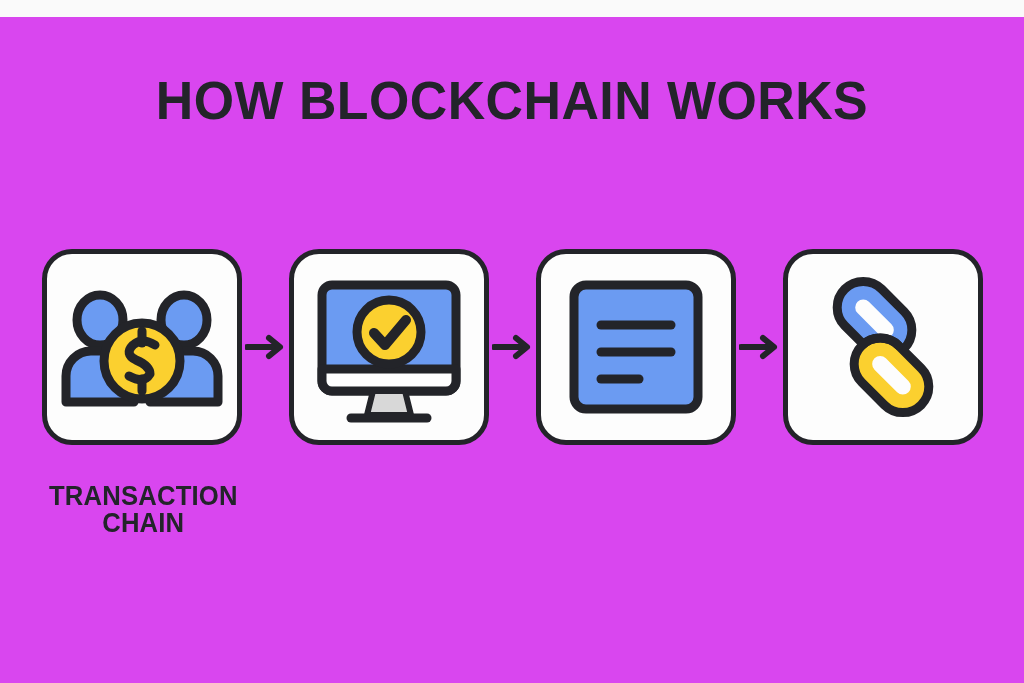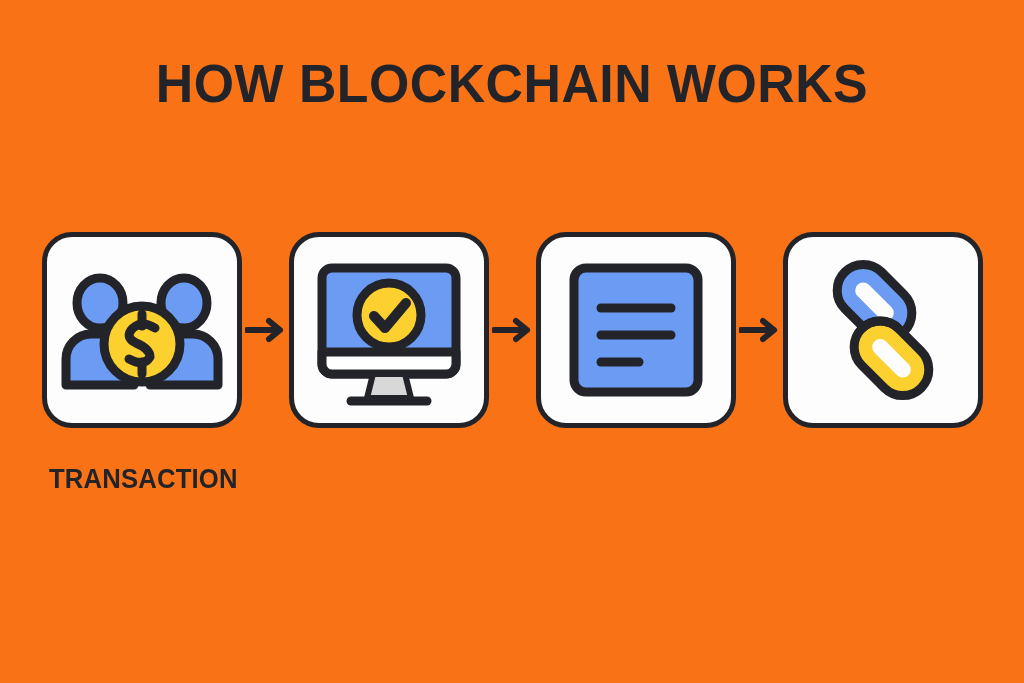--- a/index.html
+++ b/index.html
@@ -12,21 +12,22 @@
     height: 683px;
     background: #fafafa;
     font-family: "Liberation Sans", sans-serif;
     overflow: hidden;
     position: relative;
   }
 
   .page {
     position: absolute;
     inset: 0;
-    background: #f97316;
+    background: #d946ef;
+    margin-top: 17px;
   }
 
   
   .title {
     position: absolute;
     left: 0;
     top: 56px;
     width: 1024px;
     text-align: center;
     font-family: "Liberation Sans", sans-serif;
@@ -224,15 +225,18 @@
 
   </div>
 
   <div class="labels">
     <div class="label-slot">
       <span class="label">TRANSACTION</span>
     </div>
     <div class="label-gap"></div>
     <div class="label-gap"></div>
     <div class="label-gap"></div>
+    <div class="label-slot">
+      <span class="label">CHAIN</span>
+    </div>
   </div>
 
 </div>
 
 </body></html>

